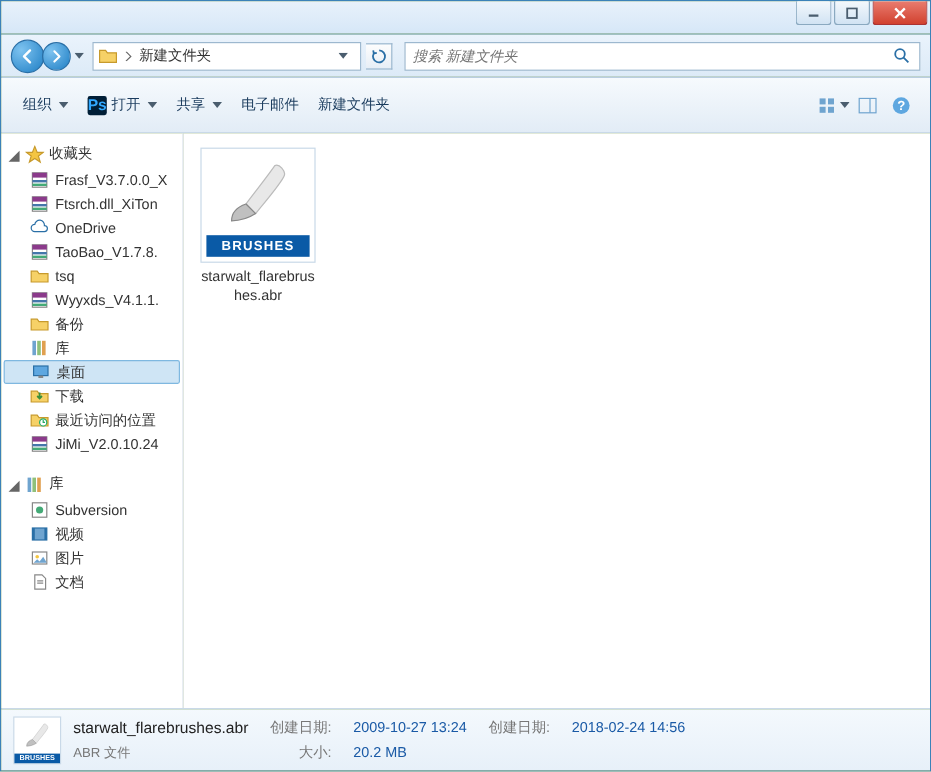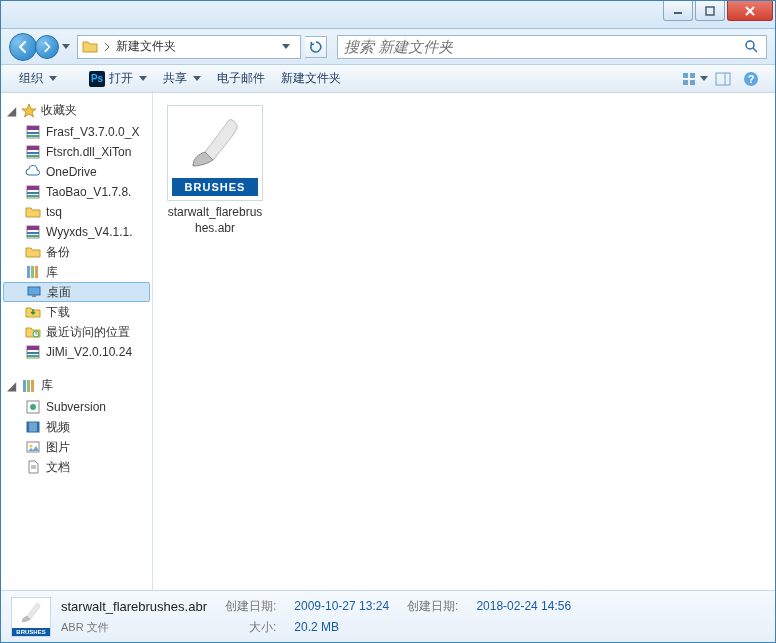--- a/index.html
+++ b/index.html
@@ -21,30 +21,30 @@
 .nav-btns { display: flex; align-items: center; }
 .nav-back { width: 28px; height: 28px; border-radius: 50%; background: radial-gradient(circle at 30% 30%, #7ec3f0, #1e7ec4); display: flex; align-items: center; justify-content: center; cursor: pointer; border: 1px solid #2a6fa6; }
 .nav-fwd { width: 24px; height: 24px; border-radius: 50%; background: radial-gradient(circle at 30% 30%, #7ec3f0, #1e7ec4); display: flex; align-items: center; justify-content: center; cursor: pointer; margin-left: -2px; border: 1px solid #2a6fa6; }
 .nav-drop { width: 14px; height: 20px; display: flex; align-items: center; justify-content: center; cursor: pointer; }
 .addr-box { flex: 1; height: 24px; background: #fff; border: 1px solid #9db8cf; display: flex; align-items: center; padding: 0 4px; gap: 6px; }
 .addr-icon { width: 16px; height: 16px; }
 .addr-text { flex: 1; font-size: 12px; color: #333; }
 .addr-drop { width: 14px; cursor: pointer; }
 .addr-refresh { width: 22px; height: 22px; display: flex; align-items: center; justify-content: center; border: 1px solid #9db8cf; border-left: none; background: linear-gradient(#fdfdfd,#e7eef6); cursor: pointer; }
 .search-box { width: 430px; height: 24px; background: #fff; border: 1px solid #9db8cf; display: flex; align-items: center; padding: 0 6px; margin-left: 6px; }
-.search-box input { flex: 1; border: none; outline: none; font-size: 15px; color: #999; font-style: italic; background: transparent; }
+.search-box input { flex: 1; border: none; outline: none; font-size: 12px; color: #999; font-style: italic; background: transparent; }
 .search-icon { width: 16px; height: 16px; cursor: pointer; }
 
 
-.toolbar { height: 28px; background: linear-gradient(#f6fafd, #e2ecf6); display: flex; align-items: center; padding: 0 10px; border-bottom: 1px solid #c9d9e8; font-size: 12px; color: #1a3b5d; }
+.toolbar { height: 46px; background: linear-gradient(#f6fafd, #e2ecf6); display: flex; align-items: center; padding: 0 10px; border-bottom: 1px solid #c9d9e8; font-size: 12px; color: #1a3b5d; }
 .tb-item { display: flex; align-items: center; gap: 4px; padding: 0 8px; cursor: pointer; height: 100%; }
 .tb-drop { margin-left: 2px; }
 .tb-spacer { flex: 1; }
 .tb-iconbtn { width: 28px; height: 24px; display: flex; align-items: center; justify-content: center; cursor: pointer; border: 1px solid transparent; border-radius: 2px; }
-.ps-icon { width: 16px; height: 16px; background: #001e36; color: #31a8ff; font-size: 10px; font-weight: bold; display: flex; align-items: center; justify-content: center; border-radius: 2px; margin-left: 16px; }
+.ps-icon { width: 16px; height: 16px; background: #001e36; color: #31a8ff; font-size: 13px; font-weight: bold; display: flex; align-items: center; justify-content: center; border-radius: 2px; }
 
 
 .body-split { flex: 1; display: flex; min-height: 0; }
 .sidebar { width: 152px; border-right: 1px solid #d9e2eb; overflow-y: auto; background: #fff; font-size: 12px; padding-top: 6px; }
 .side-group-hdr { display: flex; align-items: center; gap: 4px; padding: 3px 6px; color: #333; cursor: pointer; }
 .side-group-hdr .tri { width: 10px; color: #666; }
 .side-item { display: flex; align-items: center; gap: 5px; padding: 2px 4px 2px 24px; color: #333; cursor: pointer; white-space: nowrap; overflow: hidden; text-overflow: clip; height: 20px; }
 .side-item.selected { background: #cfe5f5; border: 1px solid #7fb8e0; border-radius: 2px; margin: 0 2px; padding-left: 22px; }
 .fi { width: 16px; height: 16px; flex-shrink: 0; }
 

